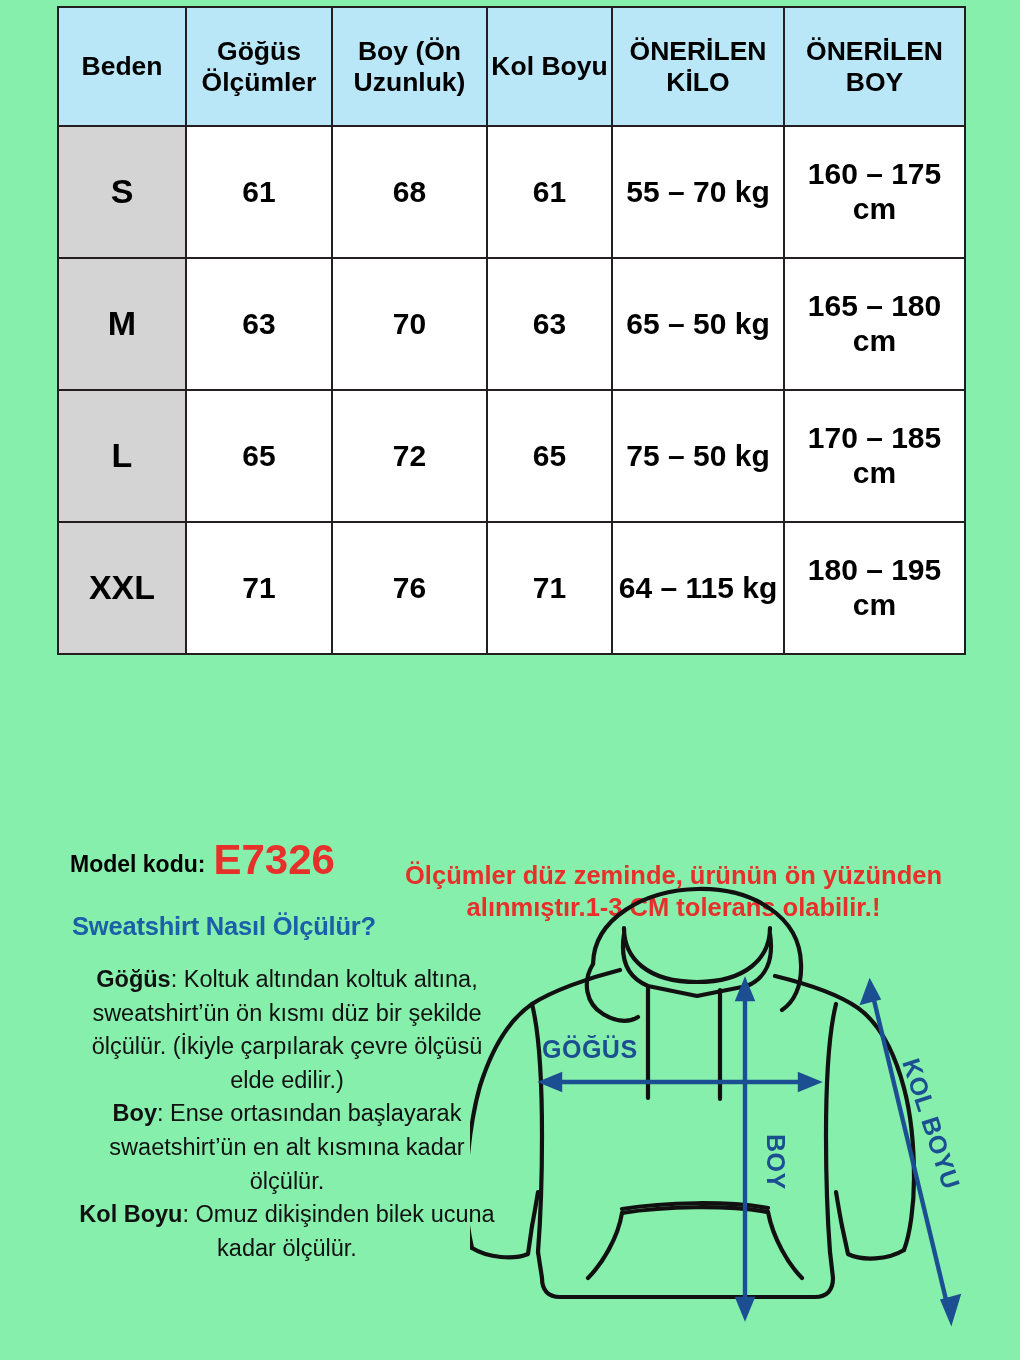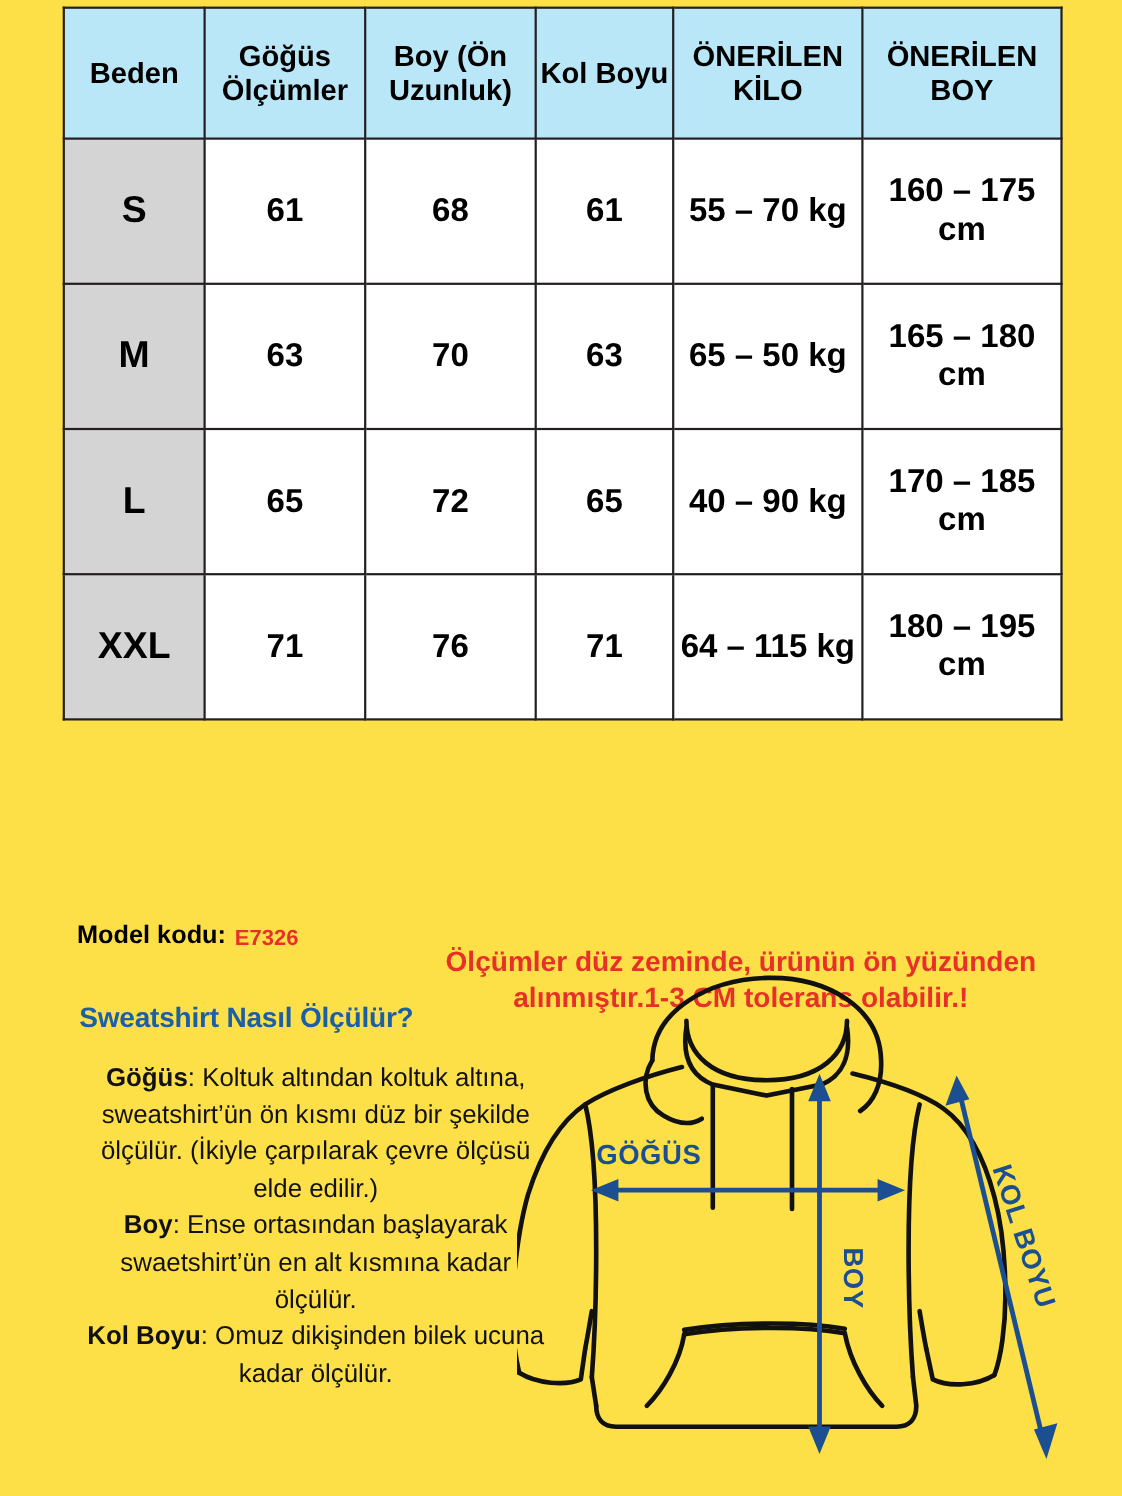--- a/index.html
+++ b/index.html
@@ -7,21 +7,21 @@
     width: 1020px;
     height: 1360px;
     background: #ffffff;
     font-family: "Liberation Sans", sans-serif;
     overflow: hidden;
   }
   #page {
     position: relative;
     width: 1020px;
     height: 1360px;
-    background: #fde047;
+    background: #86efac;
   }
 
   
   #size-table {
     position: absolute;
     left: 57px;
     top: 6px;
     width: 907px;
     border-collapse: collapse;
     table-layout: fixed;
@@ -63,21 +63,21 @@
     left: 70px;
     top: 836px;
     width: 300px;
     font-size: 23px;
     font-weight: bold;
     color: #000000;
     white-space: nowrap;
   }
   #modelcode-row .mc-value {
     color: #e8302a;
-    font-size: 20px;
+    font-size: 42px;
     font-weight: bold;
     margin-left: 8px;
     vertical-align: -2px;
   }
 
   #tolerance-note {
     position: absolute;
     left: 366px;
     top: 816px;
     width: 615px;
@@ -161,21 +161,21 @@
         <td>70</td>
         <td>63</td>
         <td>65 – 50 kg</td>
         <td>165 – 180 cm</td>
       </tr>
       <tr>
         <td class="sizecell">L</td>
         <td>65</td>
         <td>72</td>
         <td>65</td>
-        <td>40 – 90 kg</td>
+        <td>75 – 50 kg</td>
         <td>170 – 185 cm</td>
       </tr>
       <tr>
         <td class="sizecell">XXL</td>
         <td>71</td>
         <td>76</td>
         <td>71</td>
         <td>64 – 115 kg</td>
         <td>180 – 195 cm</td>
       </tr>

